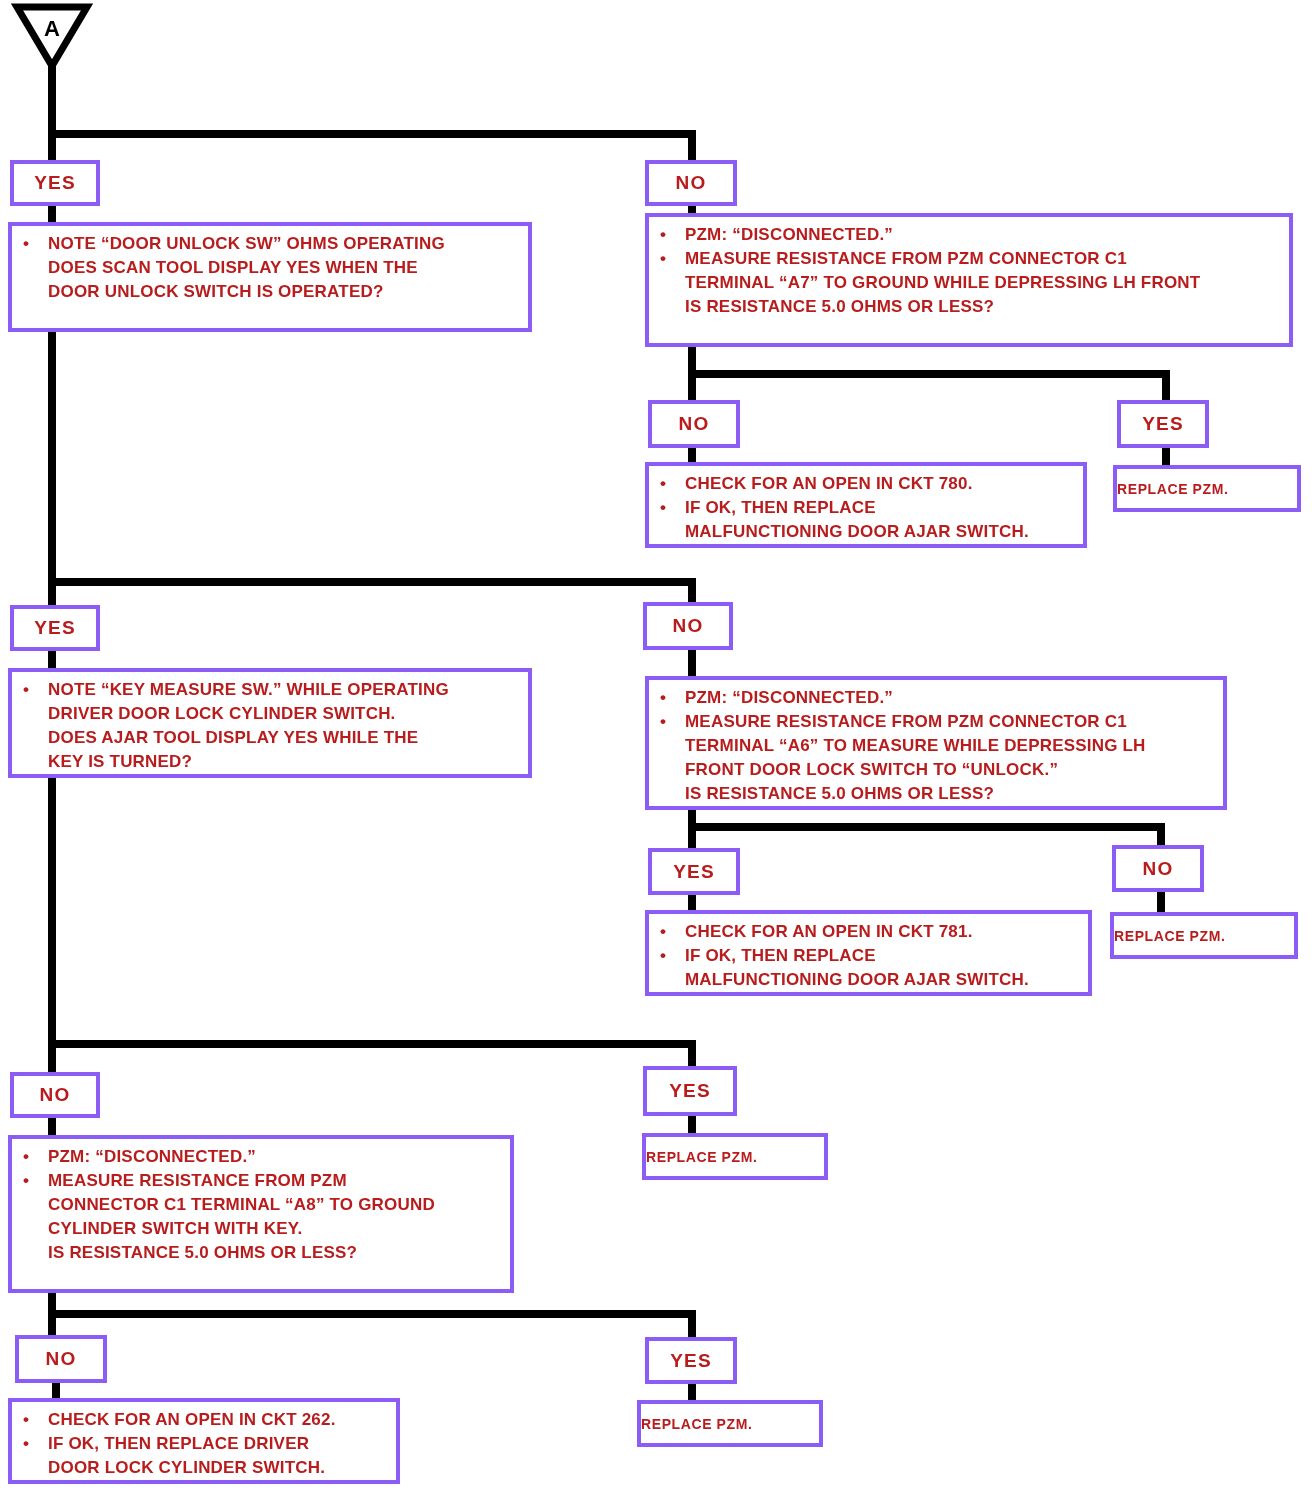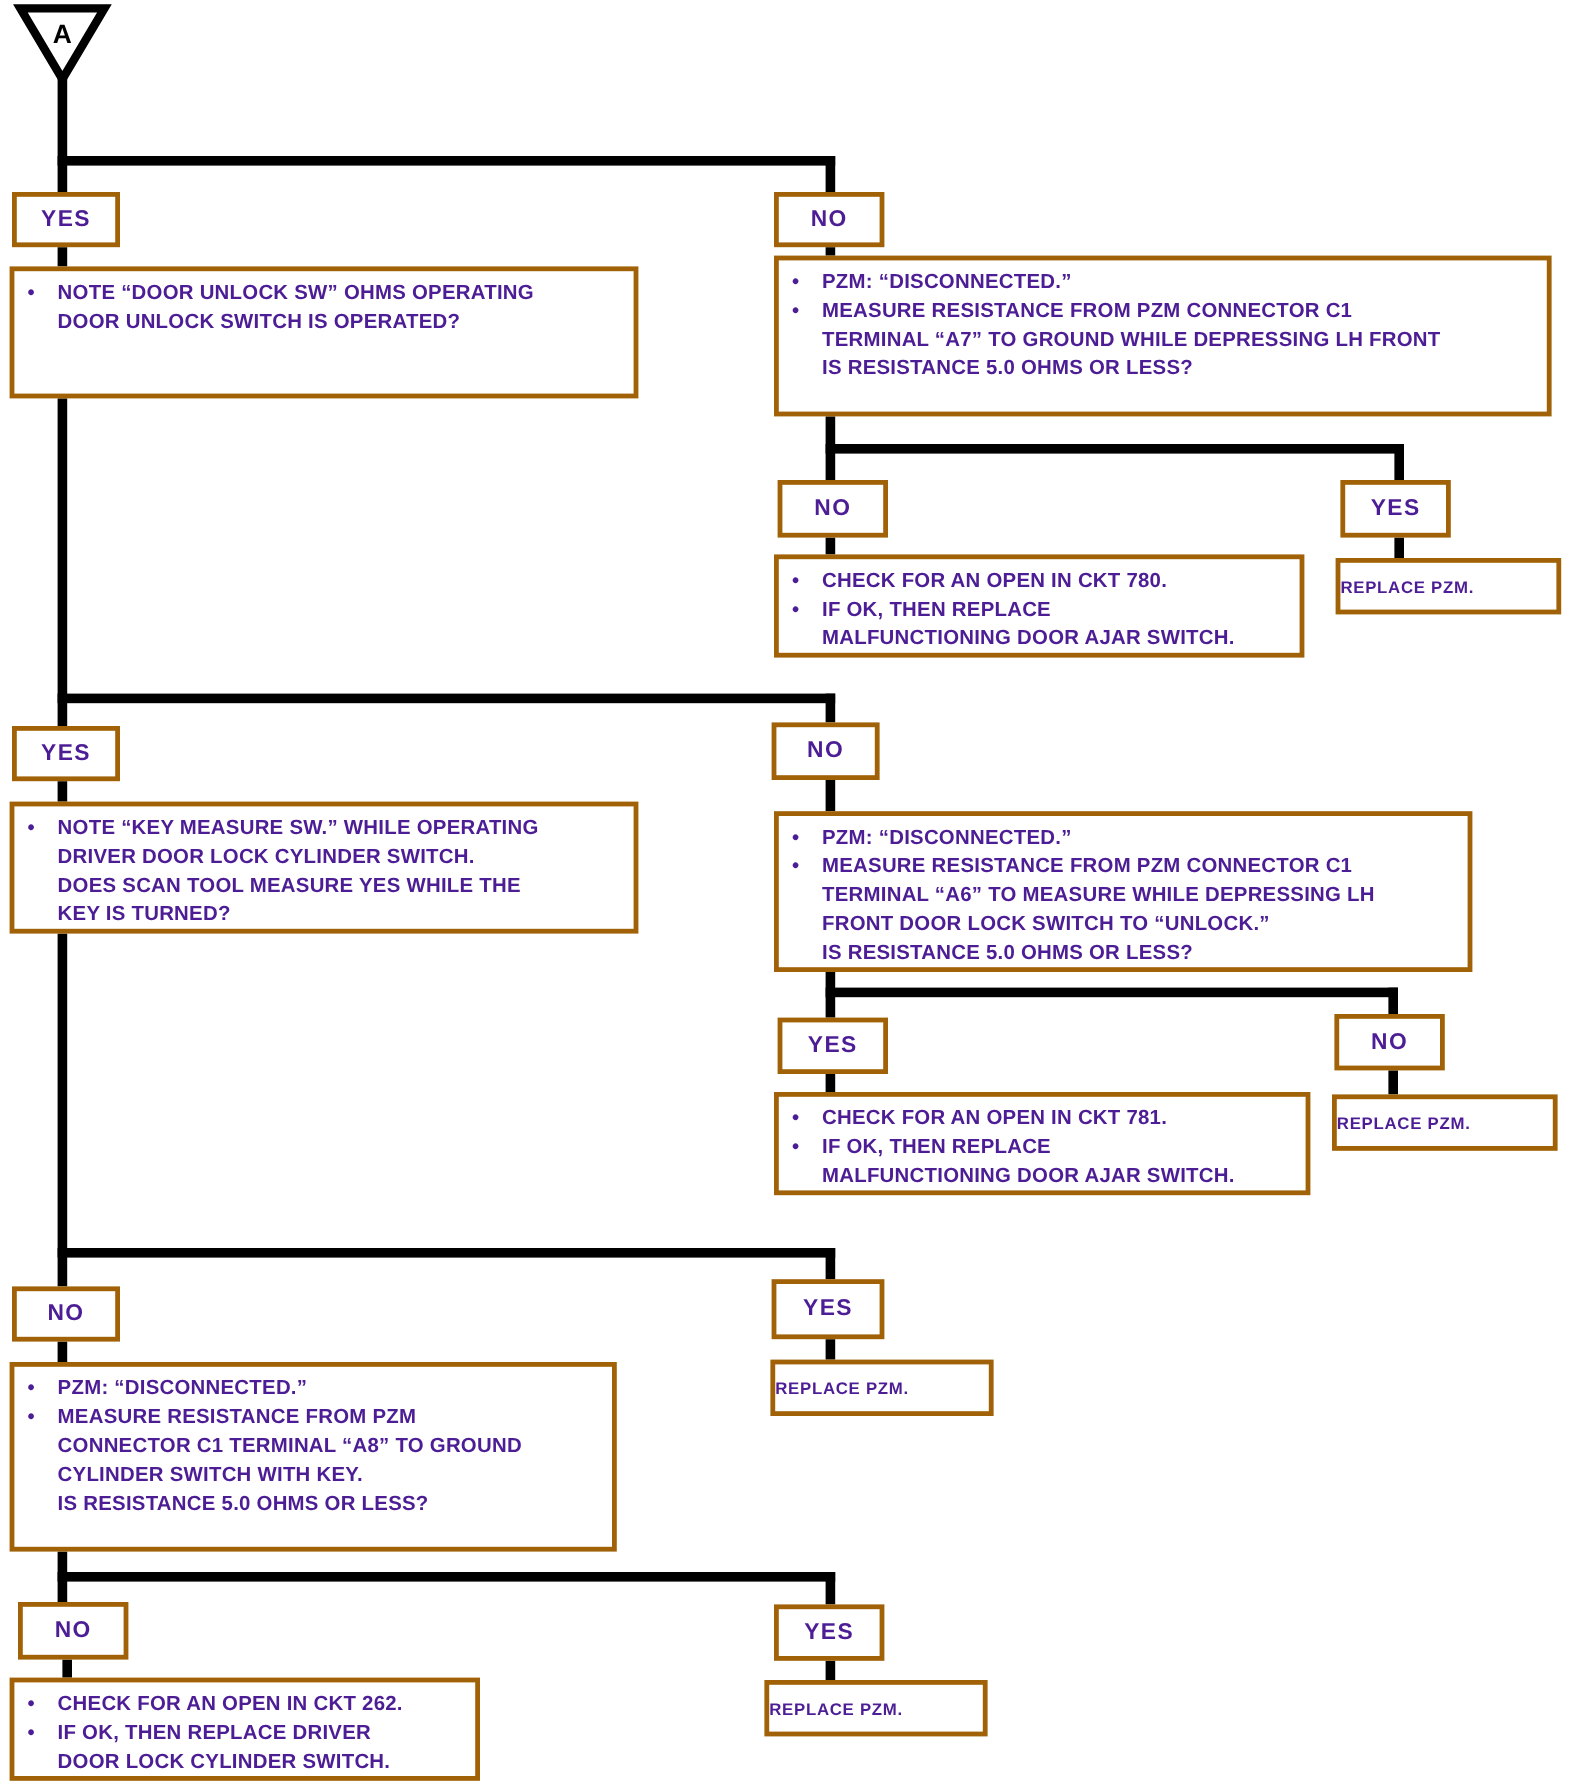--- a/index.html
+++ b/index.html
@@ -9,24 +9,24 @@
     height: 1490px;
     background: #ffffff;
     font-family: "Liberation Sans", sans-serif;
     color: #000000;
     overflow: hidden;
   }
   .line { position: absolute; background: #000000; }
   .node {
     position: absolute;
     background: #ffffff;
-    border: 4px solid #a16207;
+    border: 4px solid #8b5cf6;
     box-sizing: border-box;
     font-weight: bold;
-    color: #4c1d95;
+    color: #b91c1c;
   }
   .lab {
     display: flex;
     align-items: center;
     justify-content: center;
     font-size: 19px;
     letter-spacing: 1.2px;
   }
   .txt {
     font-size: 17px;
@@ -82,20 +82,24 @@
   <div class="node lab" style="left:645px; top:160px; width:92px; height:46px;">
     <span>NO</span>
   </div>
   <div class="node txt" style="left:8px; top:222px; width:524px; height:110px;">
       <div class="ln">
         <span class="bu">•</span>
         <span class="tx">NOTE “DOOR UNLOCK SW” OHMS OPERATING</span>
       </div>
       <div class="ln">
         <span class="bu"></span>
+        <span class="tx">DOES SCAN TOOL DISPLAY YES WHEN THE</span>
+      </div>
+      <div class="ln">
+        <span class="bu"></span>
         <span class="tx">DOOR UNLOCK SWITCH IS OPERATED?</span>
       </div>
     </div>
   <div class="node txt" style="left:645px; top:213px; width:648px; height:134px;">
       <div class="ln">
         <span class="bu">•</span>
         <span class="tx">PZM: “DISCONNECTED.”</span>
       </div>
       <div class="ln">
         <span class="bu">•</span>
@@ -145,21 +149,21 @@
       <div class="ln">
         <span class="bu">•</span>
         <span class="tx">NOTE “KEY MEASURE SW.” WHILE OPERATING</span>
       </div>
       <div class="ln">
         <span class="bu"></span>
         <span class="tx">DRIVER DOOR LOCK CYLINDER SWITCH.</span>
       </div>
       <div class="ln">
         <span class="bu"></span>
-        <span class="tx">DOES SCAN TOOL MEASURE YES WHILE THE</span>
+        <span class="tx">DOES AJAR TOOL DISPLAY YES WHILE THE</span>
       </div>
       <div class="ln">
         <span class="bu"></span>
         <span class="tx">KEY IS TURNED?</span>
       </div>
     </div>
   <div class="node txt" style="left:645px; top:676px; width:582px; height:134px;">
       <div class="ln">
         <span class="bu">•</span>
         <span class="tx">PZM: “DISCONNECTED.”</span>

